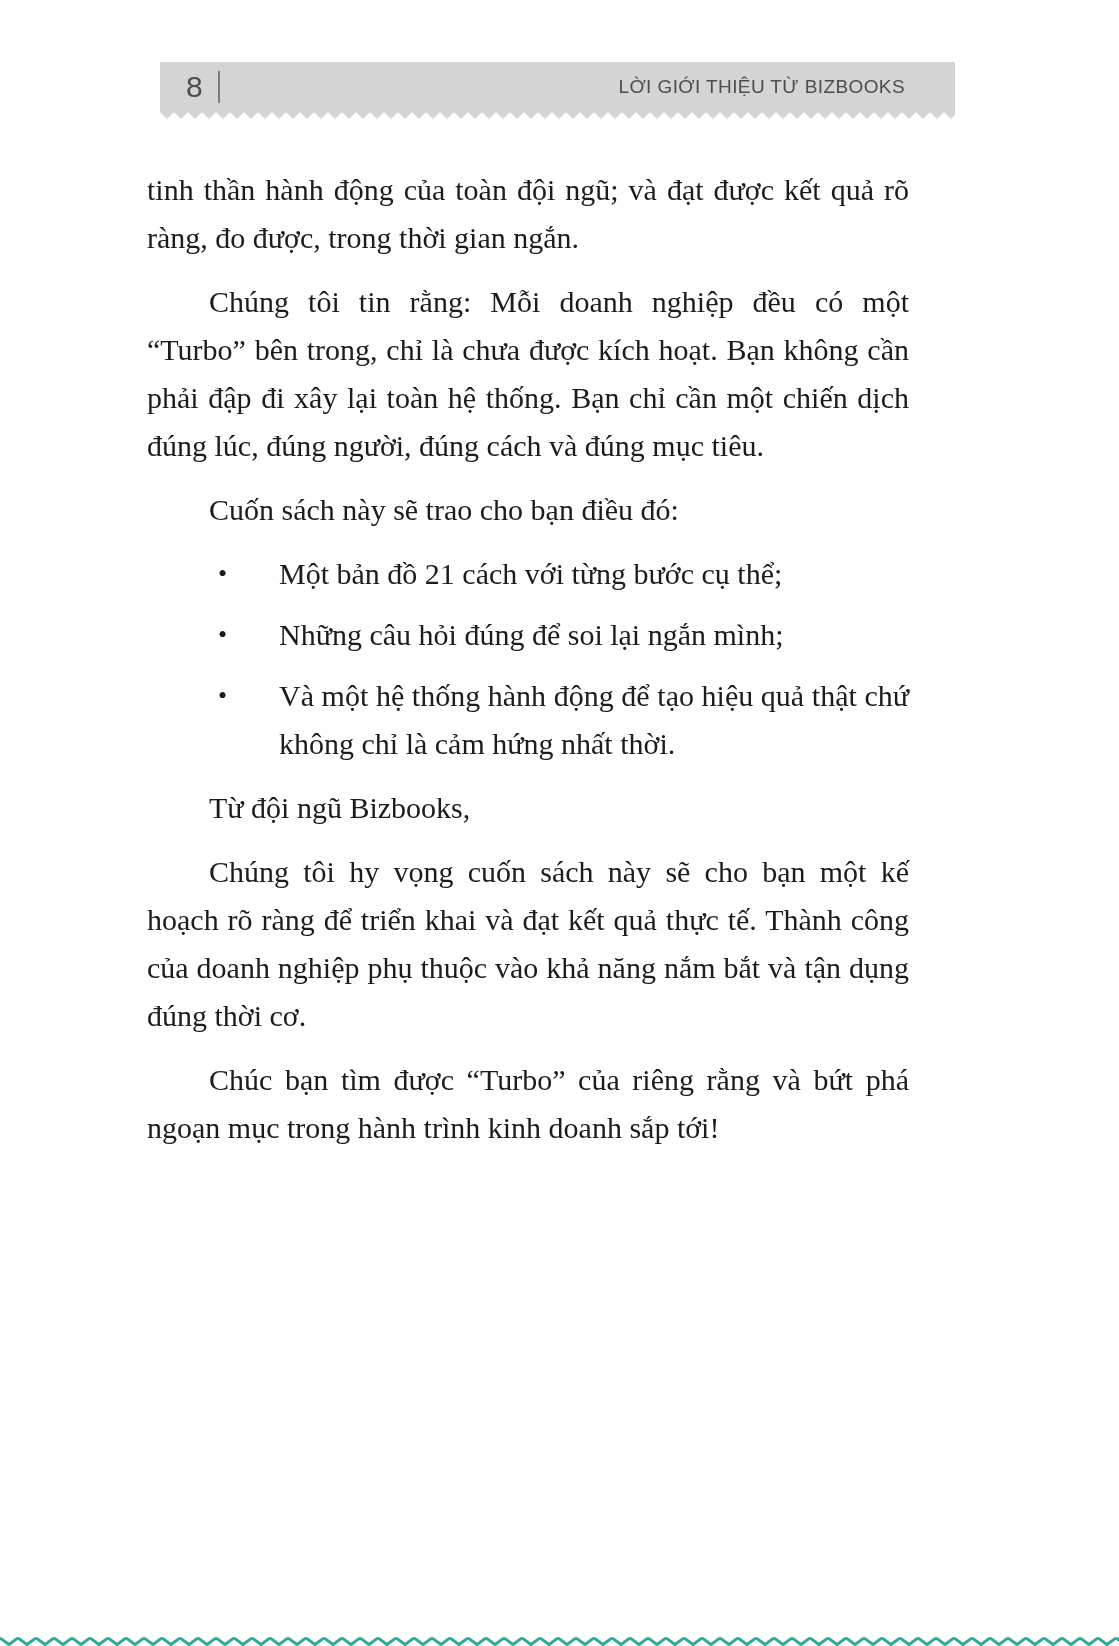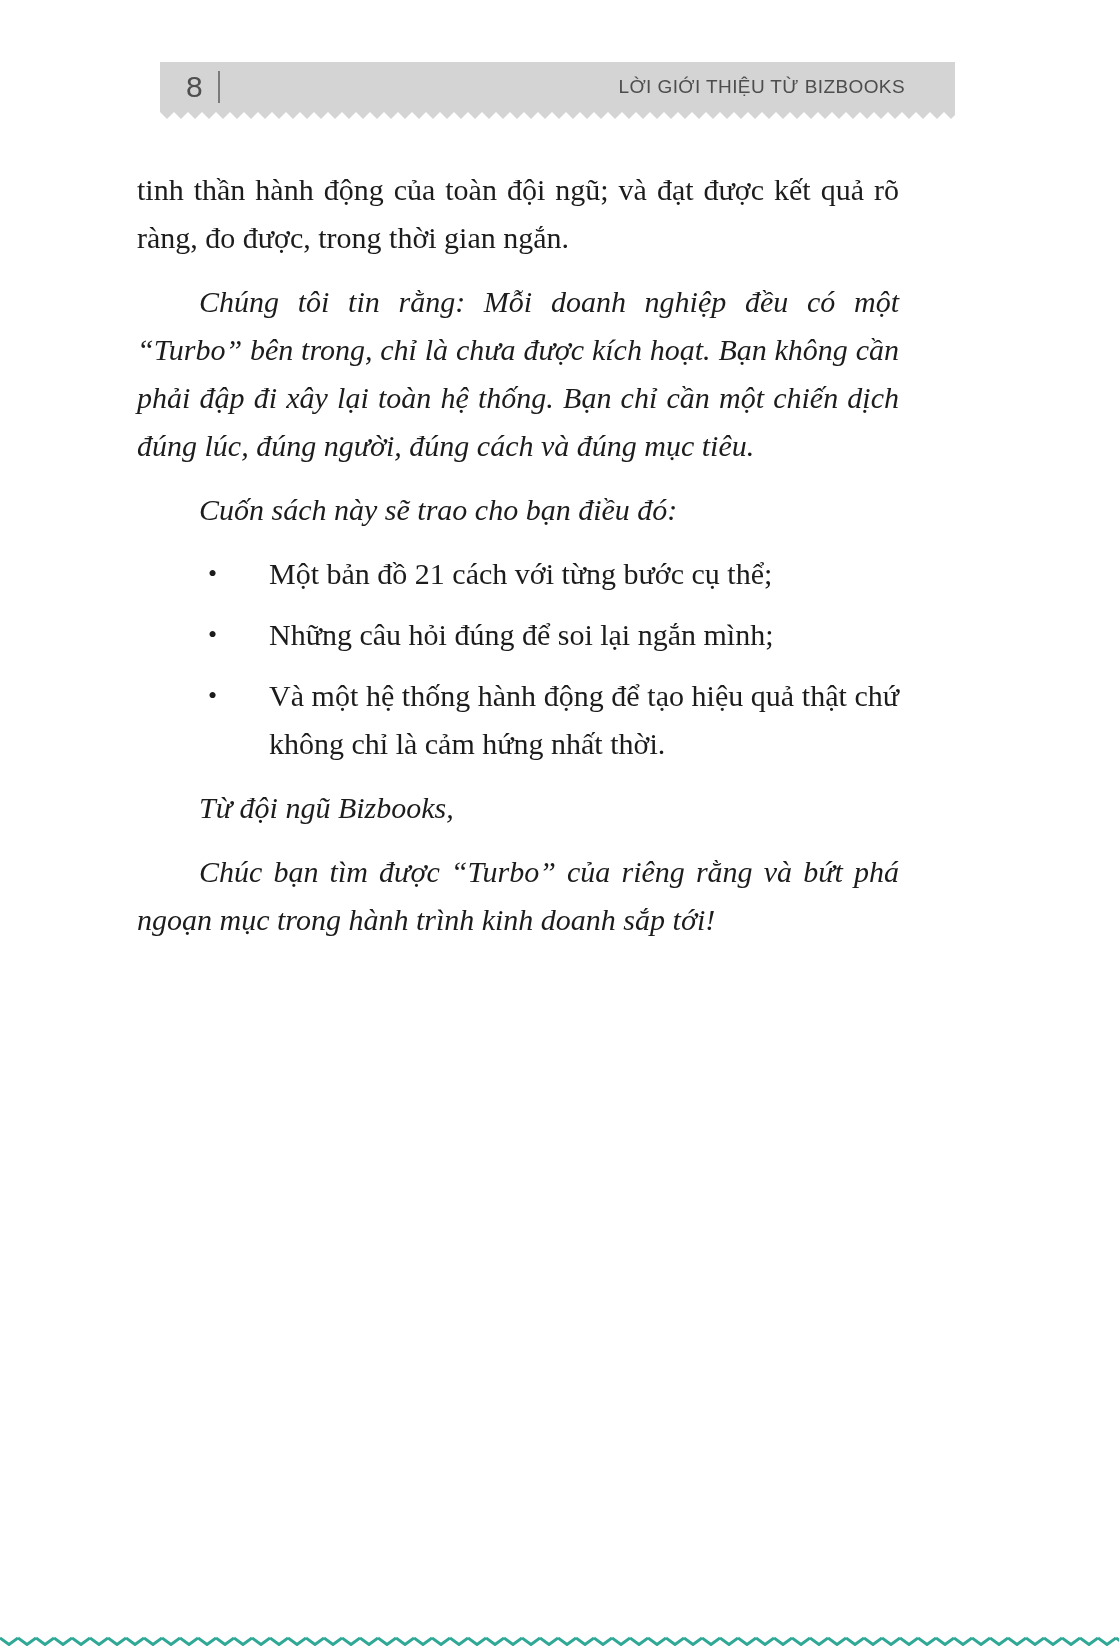--- a/index.html
+++ b/index.html
@@ -44,32 +44,32 @@
     letter-spacing: 0.4px;
     color: #4d4d4d;
     white-space: nowrap;
     text-align: center;
   }
   .header-saw { display: block; width: 100%; height: 7px; }
 
   
   .body-text {
     position: absolute;
-    left: 137px;
+    left: 147px;
     top: 166px;
     width: 762px;
     font-size: 30px;
     line-height: 48px;
     color: #1c1c1c;
   }
   .para {
     margin: 0 0 16px 0;
     text-align: justify;
   }
-  .para.indent { text-indent: 62px; font-style: italic; }
+  .para.indent { text-indent: 62px; }
 
   .bullet-list { margin: 2px 0 16px 0; }
   .bullet-item {
     display: flex;
     padding-left: 71px;
     margin-bottom: 13px;
   }
   .bullet-marker {
     flex: none;
     width: 37px;
@@ -126,20 +126,21 @@
         <span class="bullet-marker">•</span>
         <span class="bullet-text">Những câu hỏi đúng để soi lại ngắn mình;</span>
       </div>
       <div class="bullet-item">
         <span class="bullet-marker">•</span>
         <span class="bullet-text">Và một hệ thống hành động để tạo hiệu quả thật chứ không chỉ là cảm hứng nhất thời.</span>
       </div>
     </div>
 
     <p class="para indent">Từ đội ngũ Bizbooks,</p>
+    <p class="para indent">Chúng tôi hy vọng cuốn sách này sẽ cho bạn một kế hoạch rõ ràng để triển khai và đạt kết quả thực tế. Thành công của doanh nghiệp phụ thuộc vào khả năng nắm bắt và tận dụng đúng thời cơ.</p>
     <p class="para indent">Chúc bạn tìm được “Turbo” của riêng rằng và bứt phá ngoạn mục trong hành trình kinh doanh sắp tới!</p>
   </div>
 
   <div class="bottom-zigzag">
     <svg width="1119" height="10" xmlns="http://www.w3.org/2000/svg">
       <defs>
         <pattern id="zz" width="18" height="10" patternUnits="userSpaceOnUse">
           <path d="M0 2 L9 8.5 L18 2" fill="none" stroke="#2fa896" stroke-width="3"></path>
         </pattern>
       </defs>

